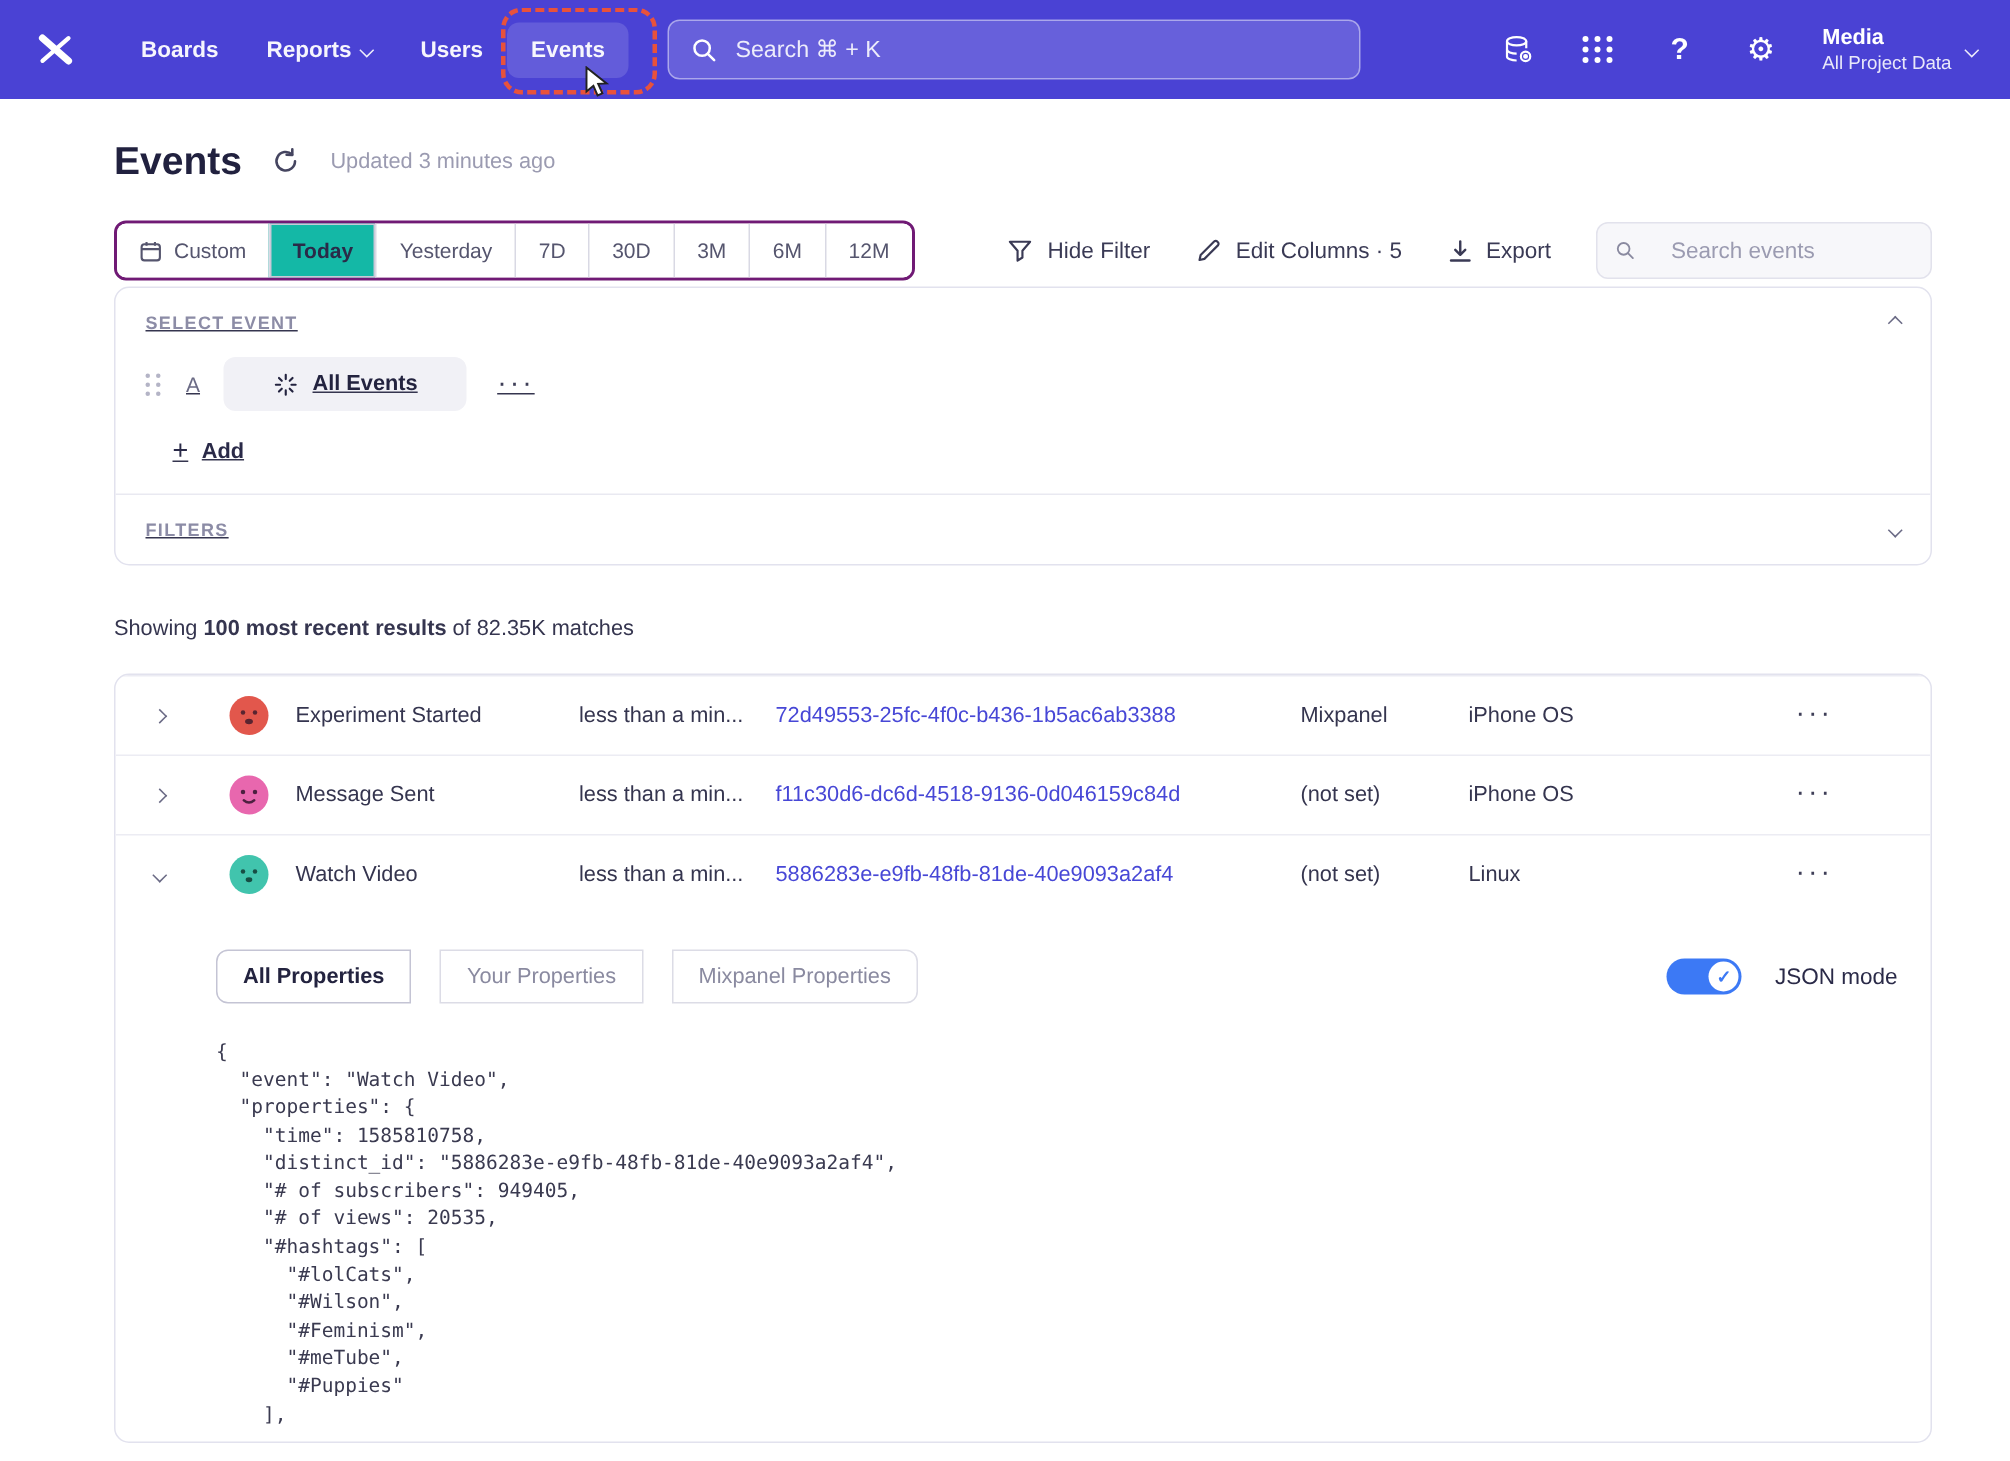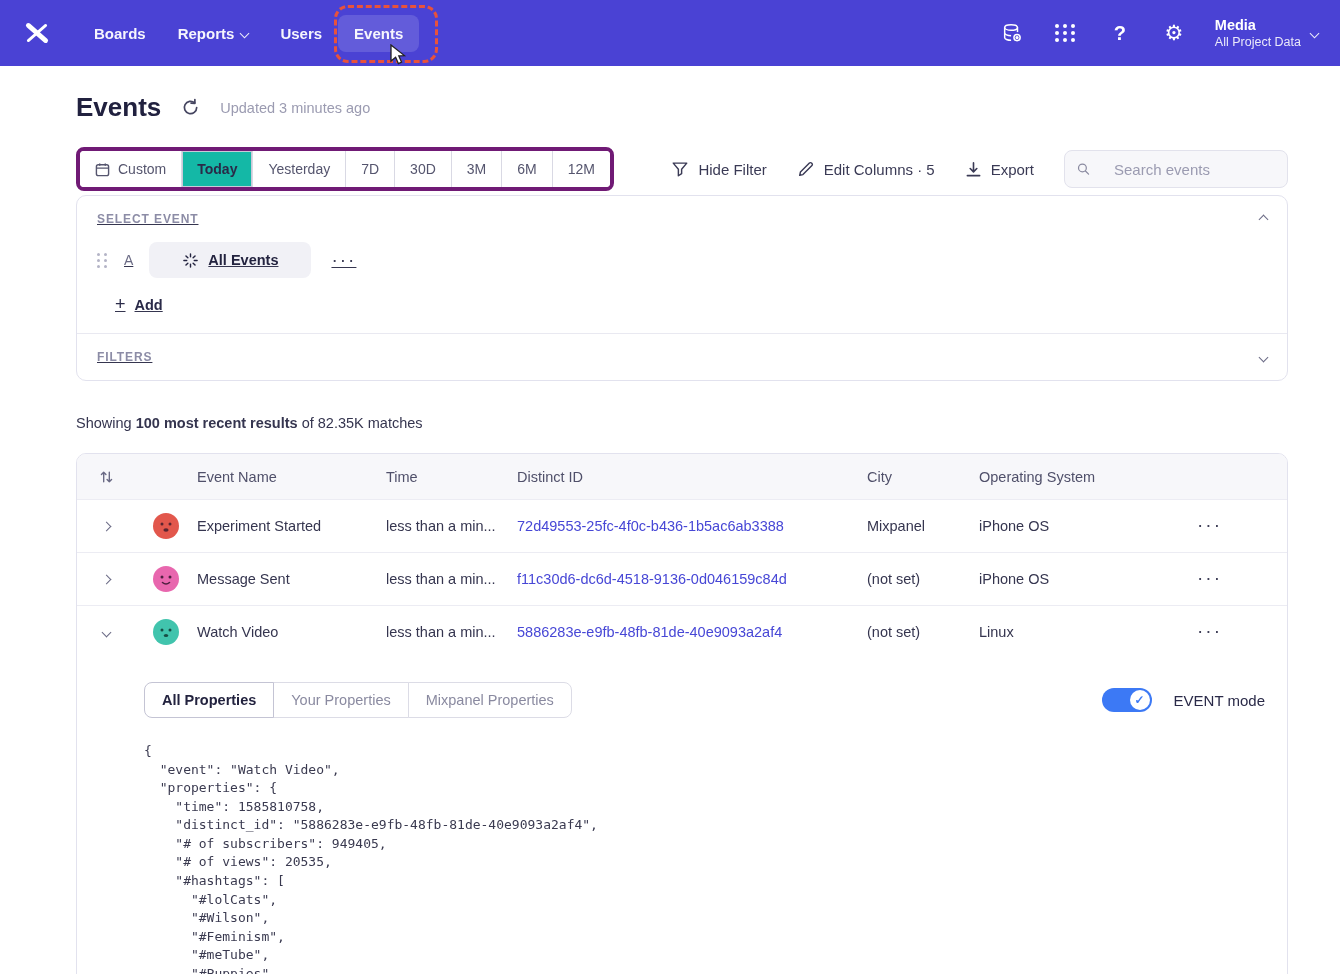--- a/index.html
+++ b/index.html
@@ -30,21 +30,21 @@
   .cursor { position:absolute; left:390px; top:44px; z-index:6; pointer-events:none; }
 
   
   .main { padding:26px 52px 0 76px; }
   .page-header { display:flex; align-items:center; gap:20px; }
   .page-title { font-size:26px; font-weight:700; color:#21213f; }
   .refresh-btn { cursor:pointer; display:flex; align-items:center; }
   .updated { font-size:14.5px; color:#9b9bb1; }
 
   .controls { display:flex; align-items:center; margin-top:24px; }
-  .segmented { display:inline-flex; border:4px solid #701a75; border-radius:8px; overflow:hidden; }
+  .segmented { display:inline-flex; border:2px solid #701a75; border-radius:8px; overflow:hidden; }
   .seg-btn { height:36px; padding:0 15px; display:flex; align-items:center; gap:8px; font-size:14px; color:#55556e; background:#fff; border:none; border-left:1px solid #d9d9e4; cursor:pointer; white-space:nowrap; font-family:inherit; }
   .seg-btn:first-child { border-left:none; }
   .seg-btn.selected { background:#14b8a6; color:#2a2a48; font-weight:700; box-shadow:inset 0 0 0 1px #c9c9d8; }
   .ctrl-right { margin-left:auto; display:flex; align-items:center; gap:30px; }
   .text-btn { display:flex; align-items:center; gap:9px; font-size:15px; color:#3a3a55; cursor:pointer; white-space:nowrap; }
   .search-events { width:224px; height:38px; border:1px solid #e2e2ec; background:#f7f7fa; border-radius:8px; display:flex; align-items:center; gap:24px; padding:12px 12px; }
   .search-events input { border:none; outline:none; background:transparent; font-size:15px; color:#3a3a55; width:100%; font-family:inherit; }
   .search-events input::placeholder { color:#9b9bb1; }
 
   
@@ -68,21 +68,21 @@
   .tgrid { display:grid; grid-template-columns:58px 62px 189px 131px 350px 112px 198px 1fr; align-items:center; }
   .thead { background:#f7f7fa; height:45px; font-size:14.5px; color:#50506a; font-weight:500; }
   .trow { height:53px; border-top:1px solid #ececf3; font-size:14.5px; color:#35354f; }
   .cell-center { display:flex; justify-content:center; align-items:center; }
   .id-link { color:#4747d6; text-decoration:none; cursor:pointer; }
   .expand-btn { cursor:pointer; display:flex; justify-content:center; width:100%; }
 
   
   .detail { padding:24px 20px 8px 67px; }
   .detail-top { display:flex; align-items:center; }
-  .tabs { display:inline-flex; }
+  .tabs { display:inline-flex;gap:20px; }
   .tab { height:36px; padding:0 17px; display:flex; align-items:center; background:#fff; border:1px solid #dcdce6; margin-left:-1px; font-size:14.5px; color:#8a8aa0; cursor:pointer; white-space:nowrap; font-family:inherit; }
   .tab:first-child { margin-left:0; border-radius:8px 0 0 8px; }
   .tab:last-child { border-radius:0 8px 8px 0; }
   .tab.active { color:#23233f; font-weight:700; border-color:#c4c4d4; z-index:1; }
   .json-toggle-wrap { margin-left:auto; display:flex; align-items:center; gap:22px; padding-right:2px; }
   .toggle { width:50px; height:24px; background:#3c79f5; border-radius:12px; position:relative; cursor:pointer; }
   .knob { position:absolute; right:2px; top:2px; width:20px; height:20px; background:#fff; border-radius:50%; display:flex; align-items:center; justify-content:center; color:#3c79f5; font-size:12px; font-weight:700; }
   .json-label { font-size:15px; color:#2a2a48; }
   .code { margin-top:24px; font-family:"DejaVu Sans Mono","Liberation Mono",monospace; font-size:13px; line-height:1.43; color:#3a3a50; white-space:pre; }
 
@@ -106,20 +106,27 @@
     <span>Reports</span>
     <span class="chev down white"></span>
   </div>
   <div class="nav-item">
       <span>Users</span>
     </div>
   <div class="nav-item active">
       <span>Events</span>
     </div>
 
+  <div class="nav-search">
+    <svg width="17" height="17" viewBox="0 0 18 18">
+      <circle cx="7.5" cy="7.5" r="5.4" fill="none" stroke="#fff" stroke-width="1.8"></circle>
+      <path d="M11.7 11.7 L16 16" stroke="#fff" stroke-width="1.8" stroke-linecap="round"></path>
+    </svg>
+    <span>Search  ⌘ + K</span>
+  </div>
 
   <div class="nav-right">
     <div class="icon-btn">
       <svg width="22" height="22" viewBox="0 0 24 24" fill="none" stroke="#fff" stroke-width="1.6">
         <ellipse cx="11" cy="6" rx="7" ry="3"></ellipse>
         <path d="M4 6 v6 c0 1.6 3.1 3 7 3"></path>
         <path d="M18 6 v5"></path>
         <path d="M4 12 v5 c0 1.6 3.1 3 7 3"></path>
         <circle cx="17.5" cy="17" r="3.4"></circle>
         <circle cx="17.5" cy="17" r="1" fill="#fff"></circle>
@@ -265,35 +272,20 @@
         <span class="chev down"></span>
       </div>
     </div>
   </div>
 
   <div class="summary">
     <span>Showing </span><b>100 most recent results</b><span> of 82.35K matches</span>
   </div>
 
   <div class="table-card">
-    <div class="tgrid thead">
-      <div class="cell-center">
-        <svg width="15" height="16" viewBox="0 0 16 16" fill="none" stroke="#6a6a85" stroke-width="1.5" stroke-linecap="round" stroke-linejoin="round">
-          <path d="M5 13 V3 M2.6 5.4 L5 3 L7.4 5.4"></path>
-          <path d="M11 3 V13 M8.6 10.6 L11 13 L13.4 10.6"></path>
-        </svg>
-      </div>
-      <div></div>
-      <div>Event Name</div>
-      <div>Time</div>
-      <div>Distinct ID</div>
-      <div>City</div>
-      <div>Operating System</div>
-      <div></div>
-    </div>
 
     <div class="tgrid trow">
       <div class="expand-btn">
           <span class="chev right"></span>
         </div>
       <div class="cell-center">
         <svg width="28" height="28" viewBox="0 0 28 28">
           <circle cx="14" cy="14" r="13" fill="#e2574c"></circle>
           <circle cx="10" cy="12" r="1.5" fill="#5a2430"></circle>
             <circle cx="18" cy="12" r="1.5" fill="#5a2430"></circle>
@@ -352,21 +344,21 @@
       <div class="detail-top">
         <div class="tabs">
           <button class="tab active">All Properties</button>
           <button class="tab">Your Properties</button>
           <button class="tab">Mixpanel Properties</button>
         </div>
         <div class="json-toggle-wrap">
           <div class="toggle">
             <span class="knob">✓</span>
           </div>
-          <span class="json-label">EVENT mode</span>
+          <span class="json-label">JSON mode</span>
         </div>
       </div>
       <pre class="code">{
   "event": "Watch Video",
   "properties": {
     "time": 1585810758,
     "distinct_id": "5886283e-e9fb-48fb-81de-40e9093a2af4",
     "# of subscribers": 949405,
     "# of views": 20535,
     "#hashtags": [

